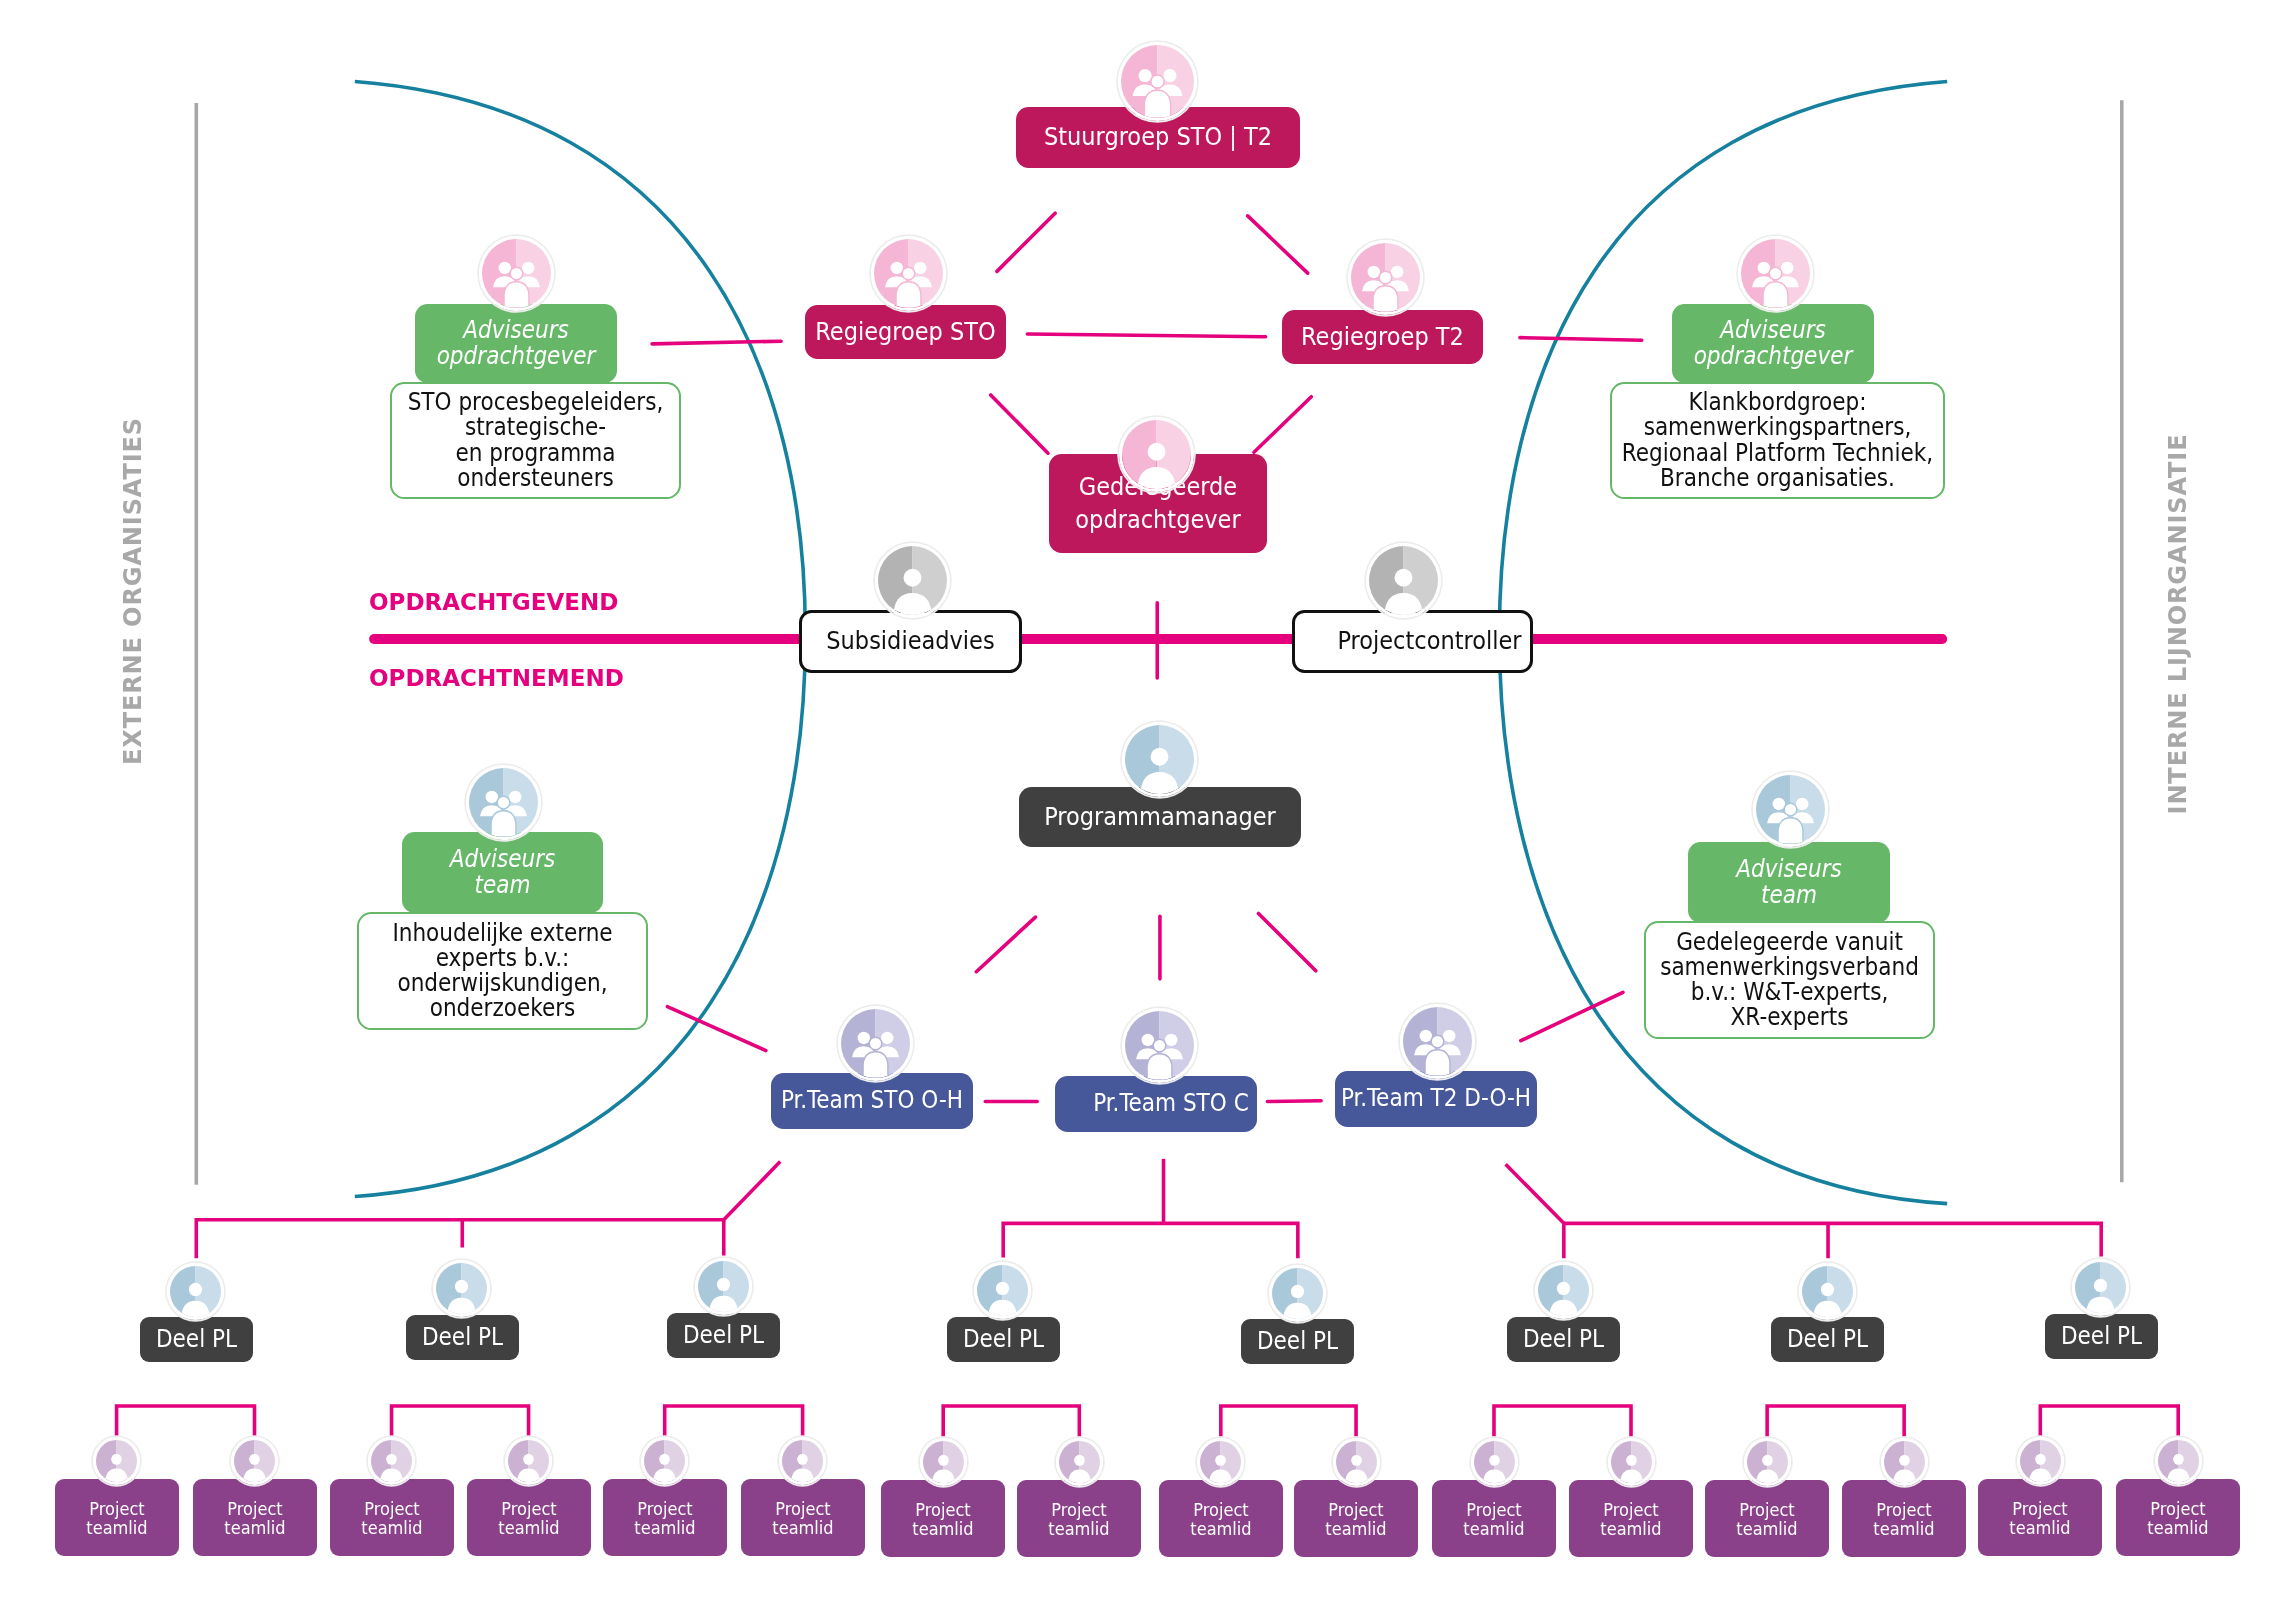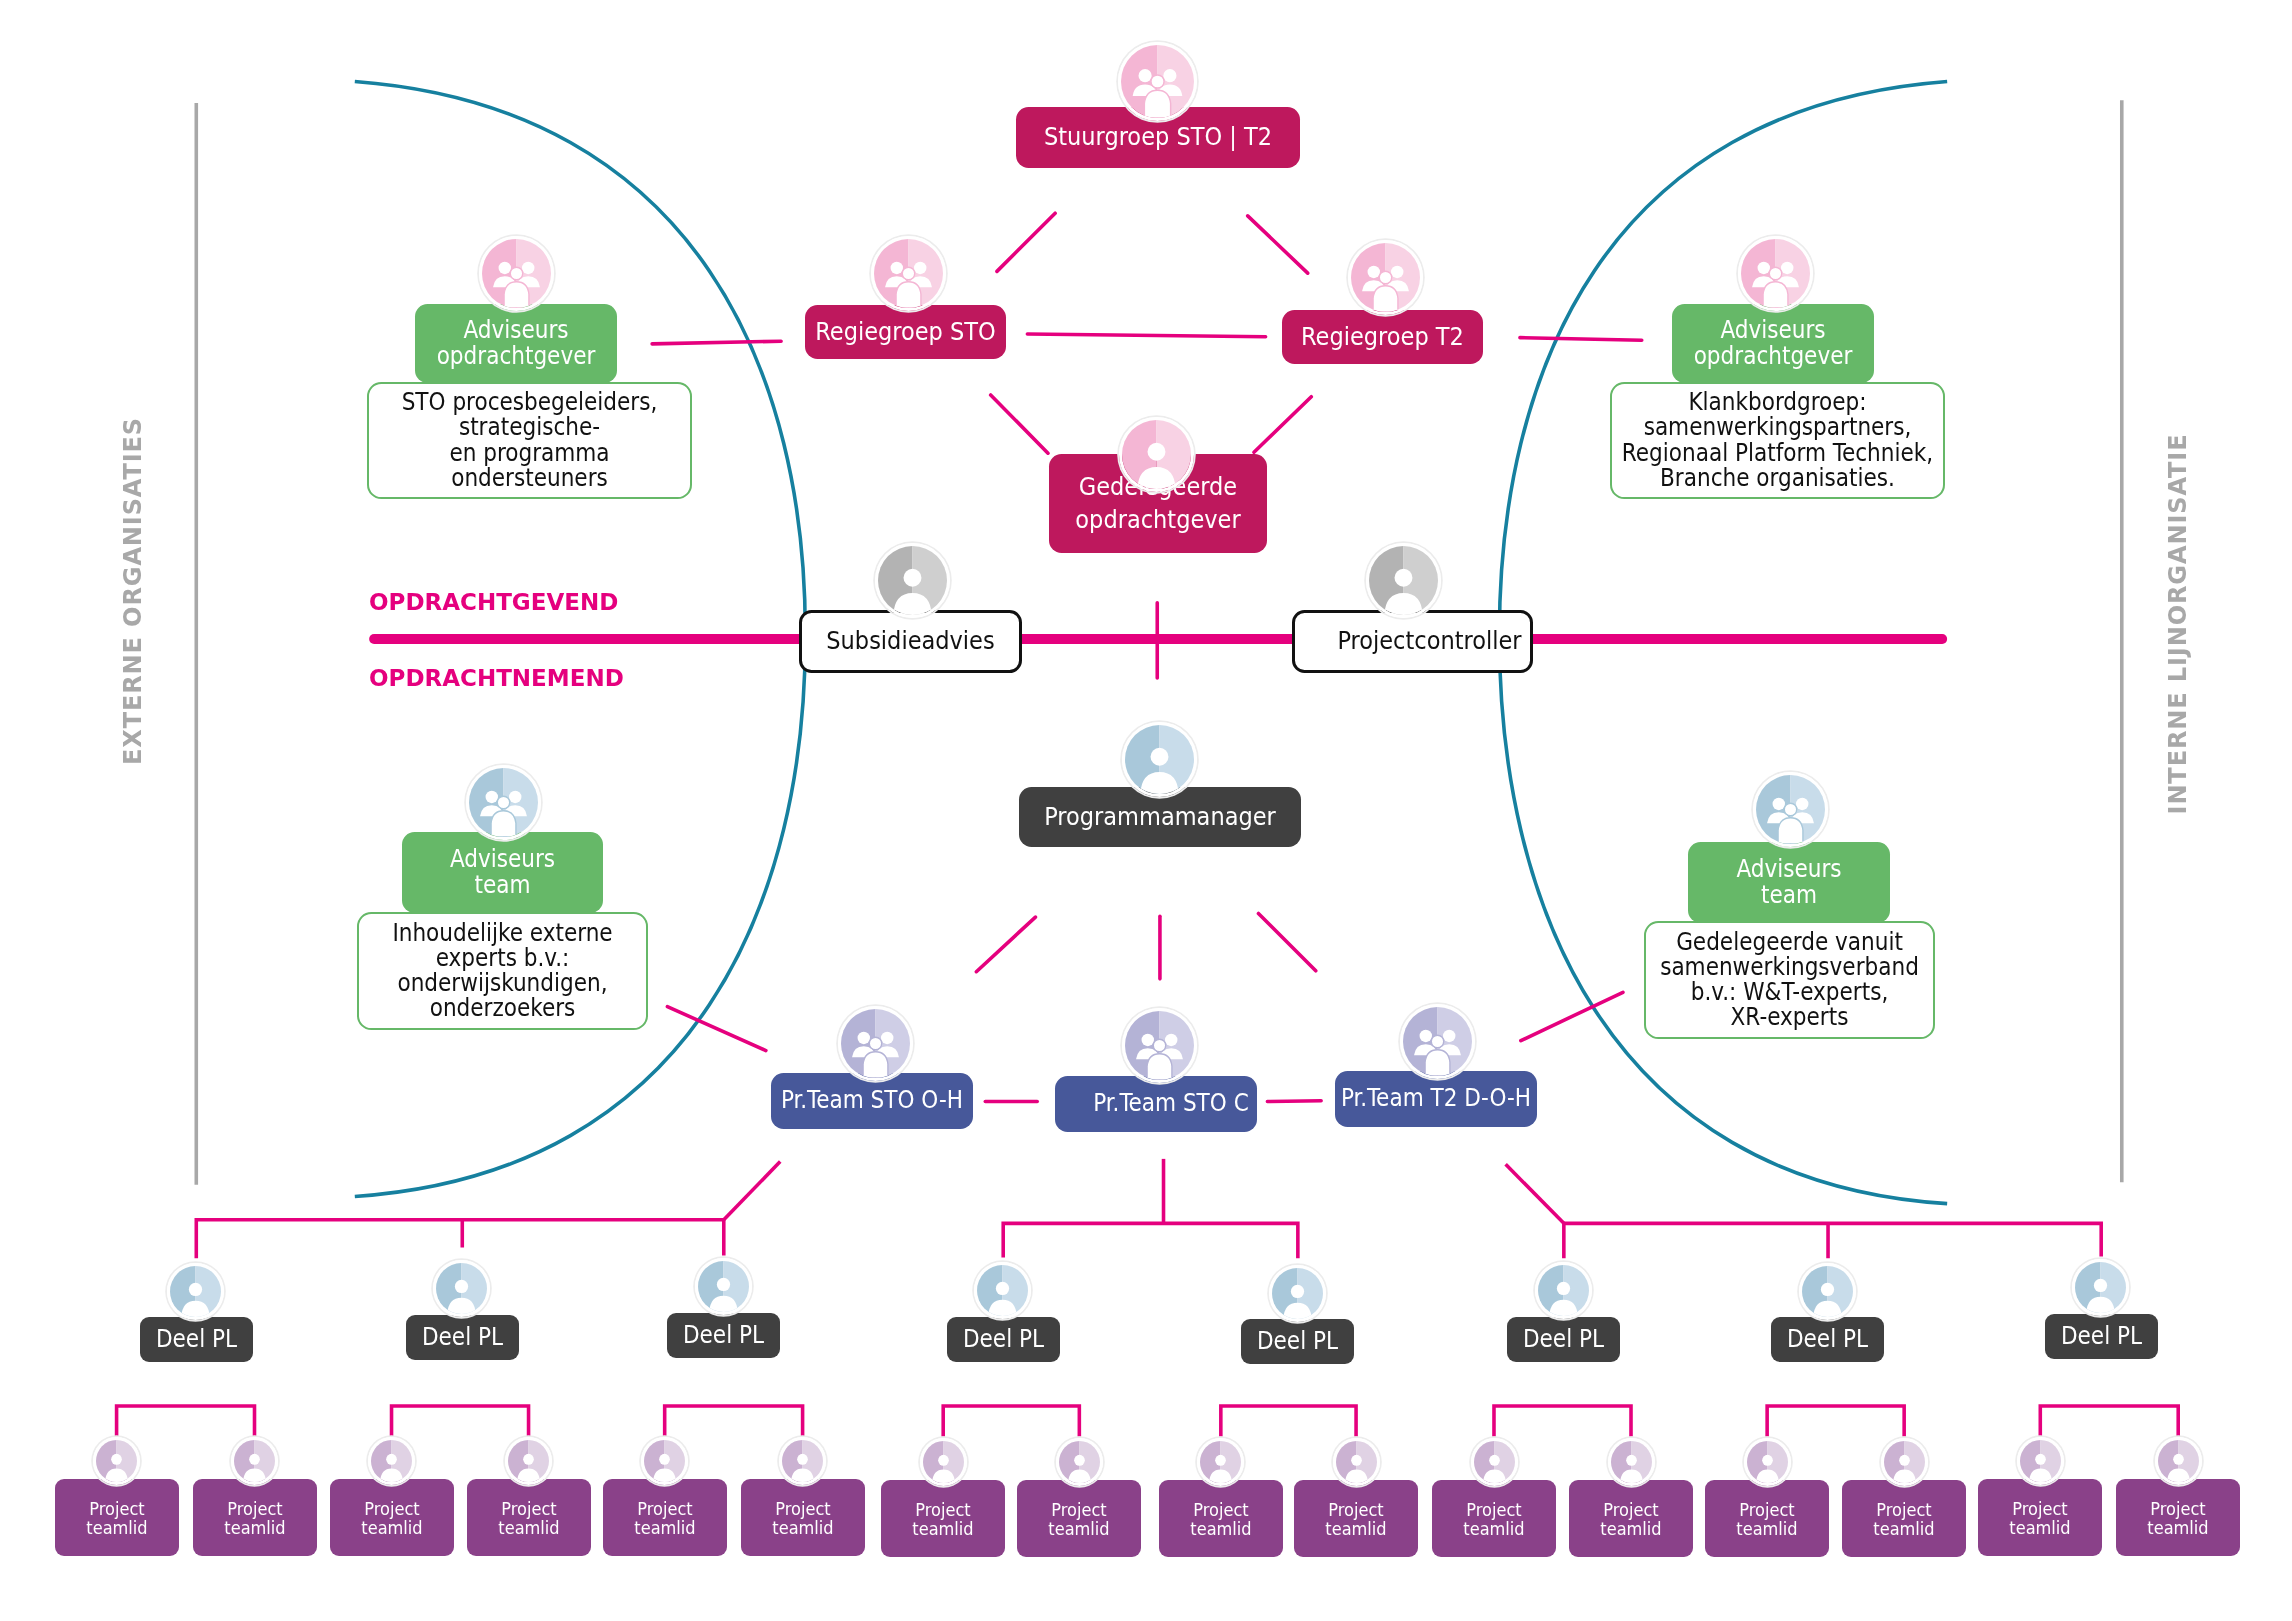--- a/index.html
+++ b/index.html
@@ -3,21 +3,21 @@
 <meta charset="utf-8">
 <style>
   html, body { margin:0; padding:0; background:#ffffff; }
   body { width:2293px; height:1621px; position:relative; overflow:hidden;
          font-family:"DejaVu Sans Condensed","DejaVu Sans","Liberation Sans",sans-serif; }
   #lines { position:absolute; left:0; top:0; width:2293px; height:1621px; }
   .node { position:absolute; box-sizing:border-box; display:flex; align-items:center; justify-content:center;
           text-align:center; color:#fff; border-radius:12.5px; line-height:1.05;
           font-family:"DejaVu Sans","Liberation Sans",sans-serif; font-stretch:condensed; }
   .pink { background:#be185d; }
-  .green { background:#66b868; }
+  .green { background:#66b868;font-style:italic; }
   .teal { background:#404040; }
   .navy { background:#47589a; }
   .purple { background:#8a4189; }
   .outline { background:#fff; color:#111; border:2.7px solid #66b868; }
   .black-outline { background:#fff; color:#111; border:3.6px solid #111; }
   .avatar { position:absolute; border-radius:50%; box-sizing:border-box; border:3.6px solid #fff;
             box-shadow:0 0 0 1.8px #ececec; overflow:hidden; }
   .avatar svg { width:100%; height:100%; display:block; }
   .lbl { position:absolute; font-weight:bold; color:#e5007e; font-size:23px;
          font-family:"DejaVu Sans","Liberation Sans",sans-serif; letter-spacing:0; }
@@ -137,21 +137,21 @@
 <div class="avatar" style="left:1119px;top:417px;width:75px;height:75px;">
     <svg viewBox="0 0 100 100" preserveAspectRatio="none">
       <rect x="0" y="0" width="50" height="100" fill="#f4b6d4"></rect>
       <rect x="50" y="0" width="50" height="100" fill="#f8d2e4"></rect>
 
       <circle cx="50" cy="46" r="13" fill="#fff"></circle>
       <path d="M22,100 Q24,68 50,68 Q76,68 78,100 Z" fill="#fff"></path>
     </svg>
   </div>
 
-<div class="node outline t27" style="left:367px;top:382px;width:325px;height:117px;flex-direction:column;border-radius:14.3px;">
+<div class="node outline t27" style="left:390px;top:382px;width:291px;height:117px;flex-direction:column;border-radius:14.3px;">
   <span>STO procesbegeleiders,</span>
   <span>strategische-</span>
   <span>en programma</span>
   <span>ondersteuners</span>
 </div>
 <div class="node green t27" style="left:415px;top:304px;width:202px;height:79px;flex-direction:column;">
   <span>Adviseurs</span>
   <span>opdrachtgever</span>
 </div>
 <div class="avatar" style="left:479px;top:236px;width:75px;height:75px;">

